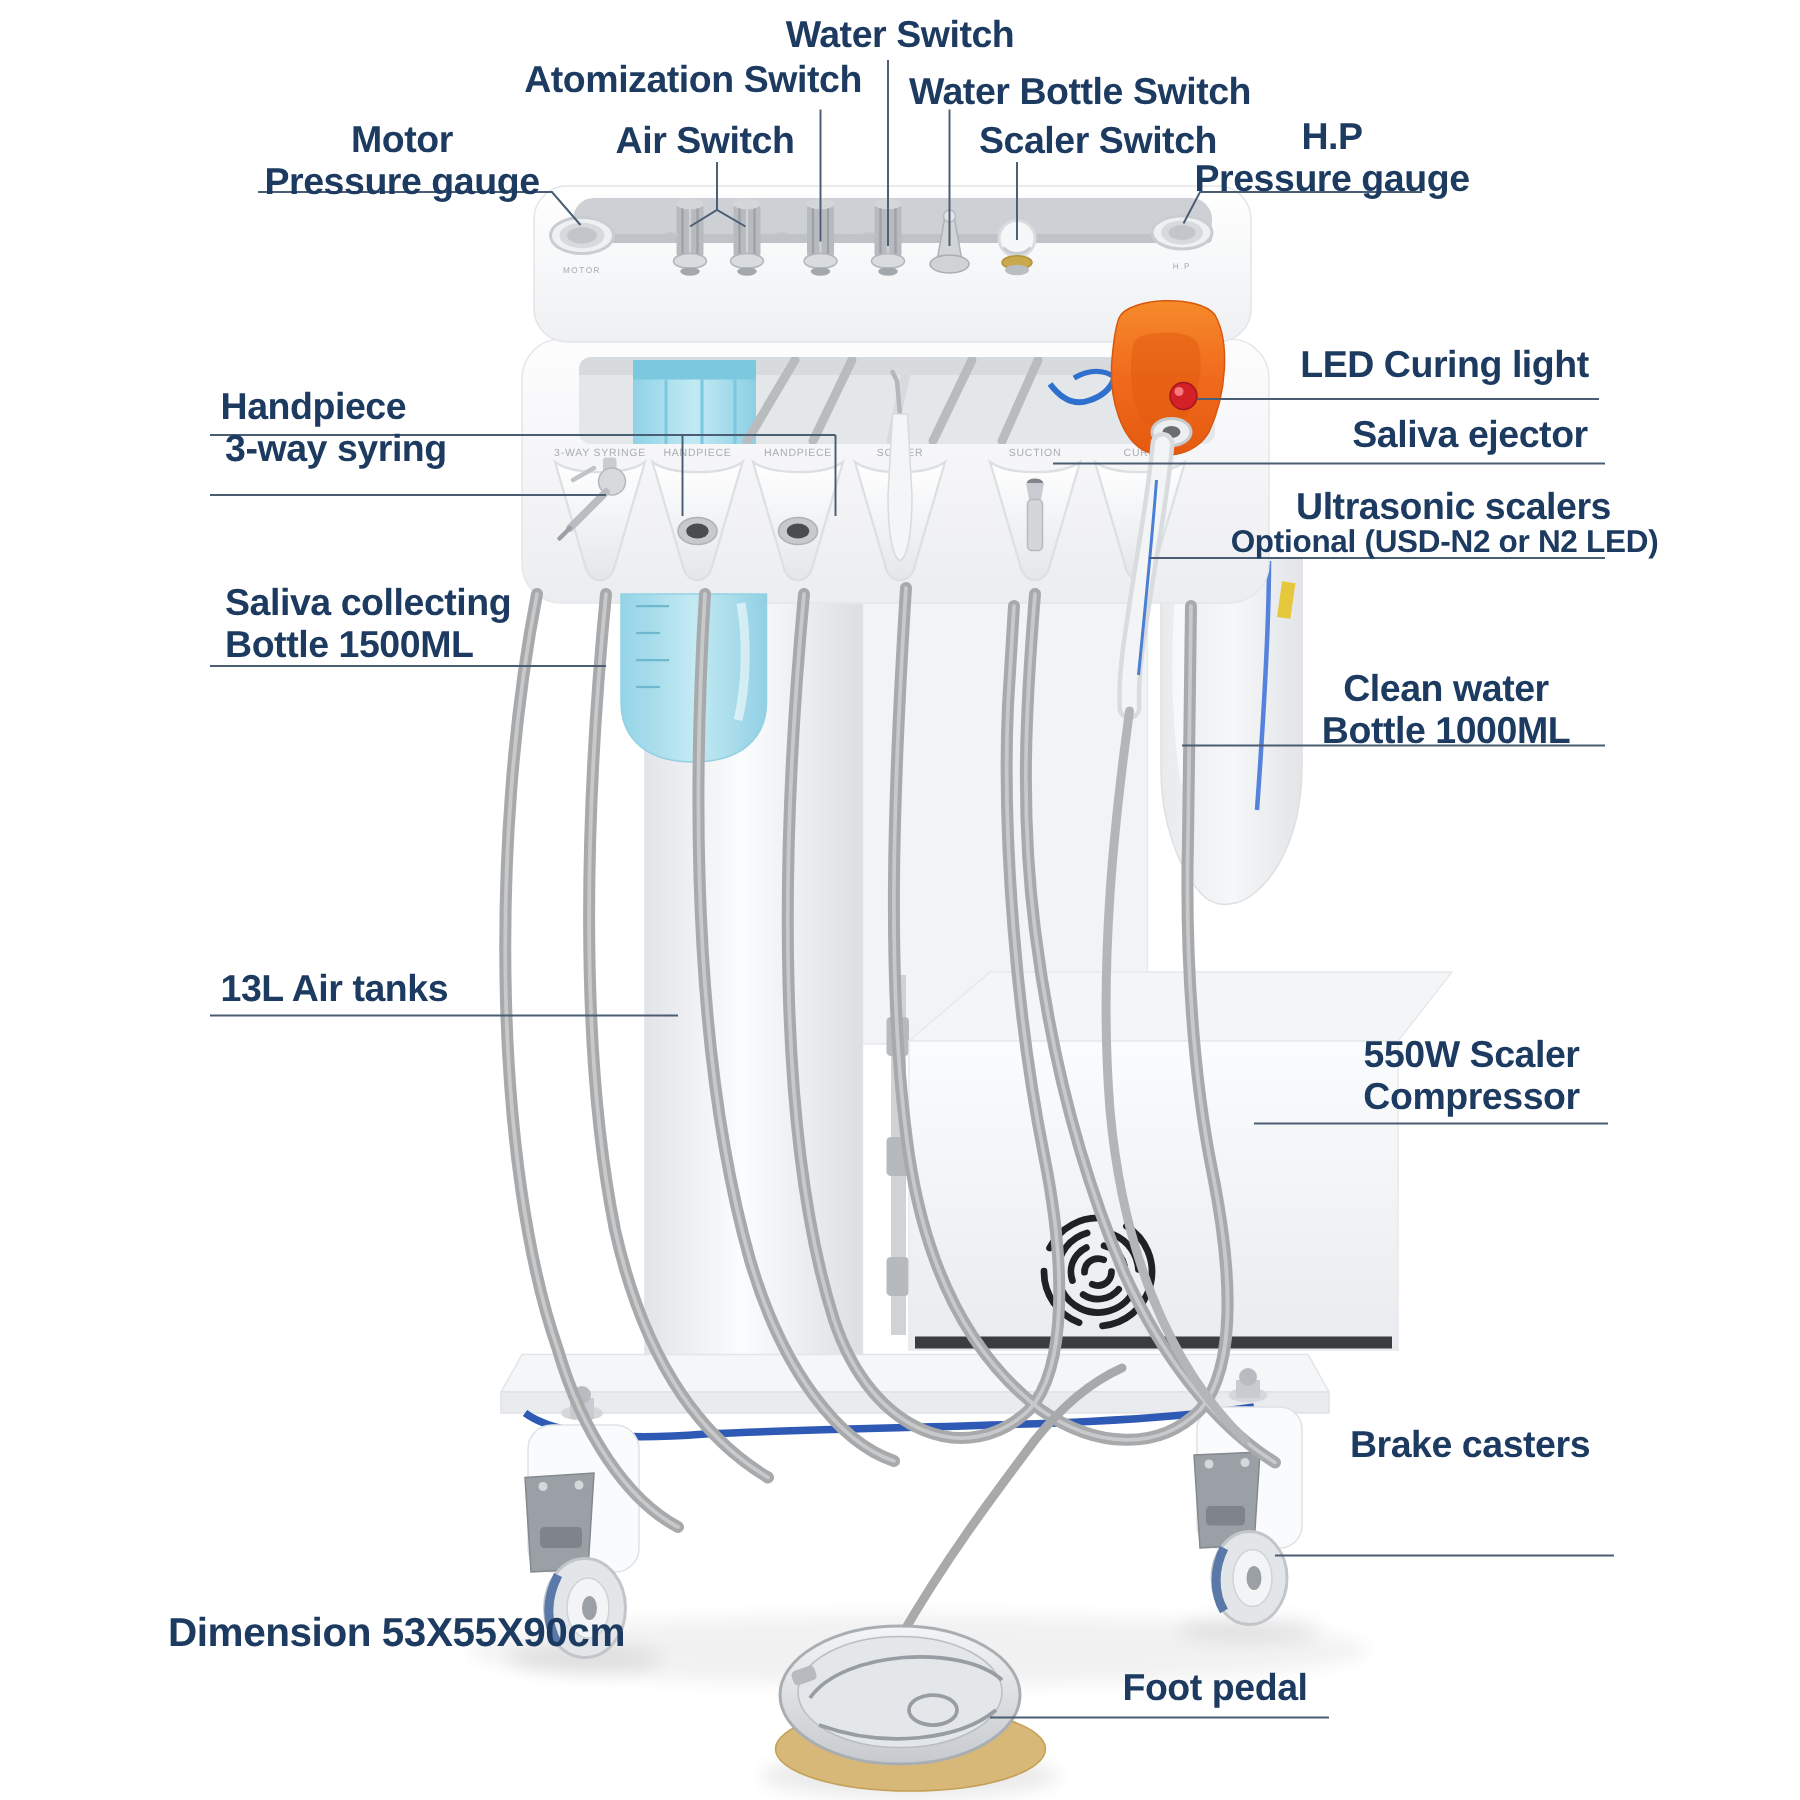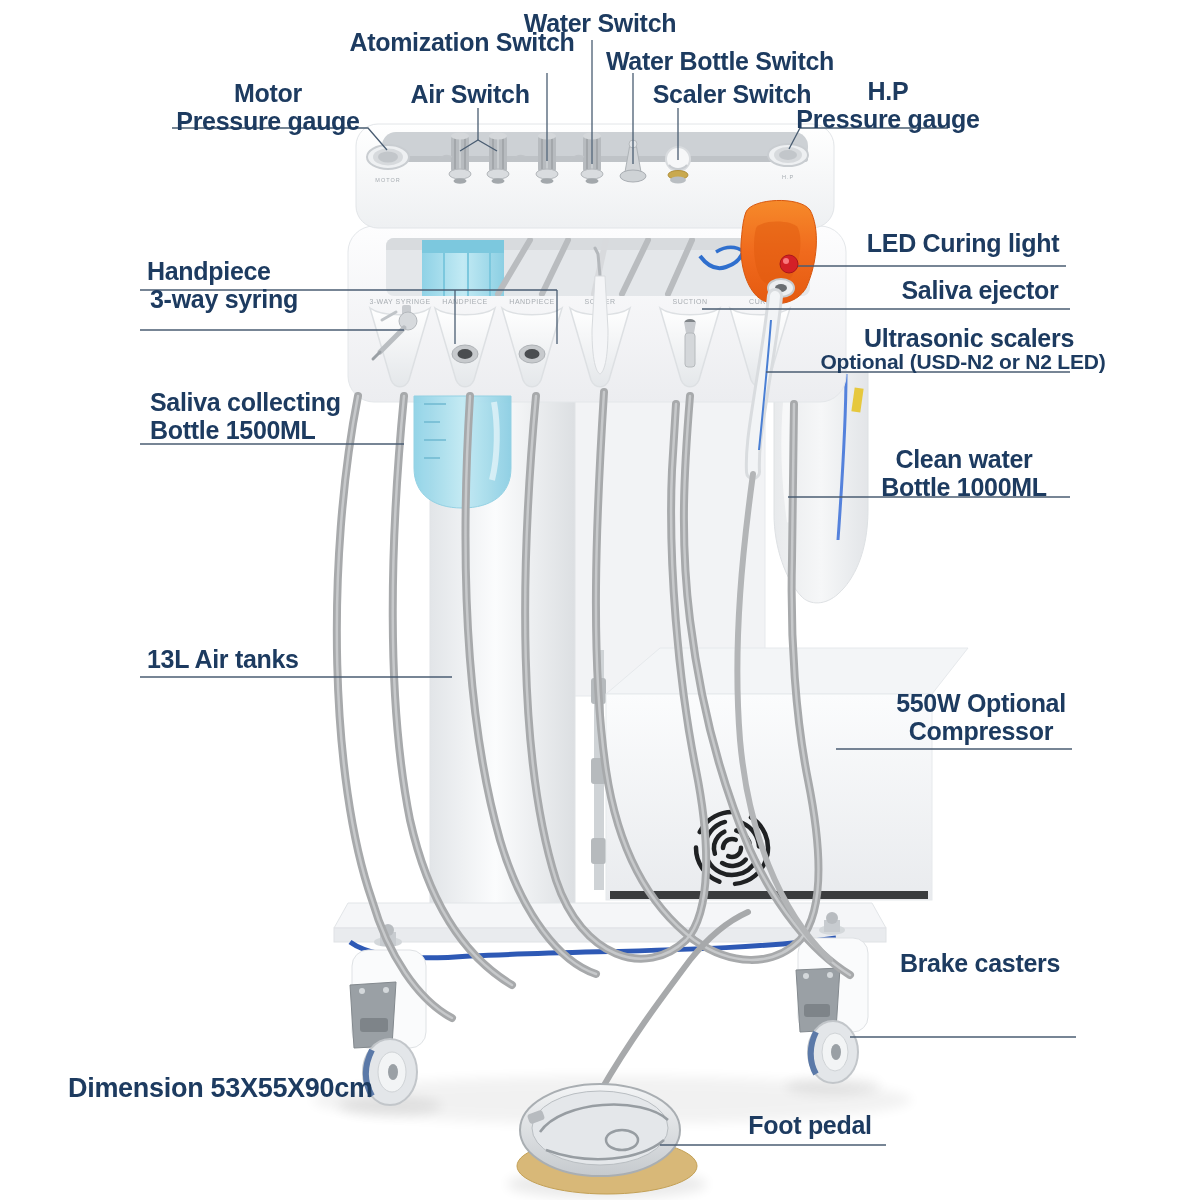--- a/index.html
+++ b/index.html
@@ -3,21 +3,21 @@
 <meta charset="utf-8">
 <style>
   html,body{margin:0;padding:0;background:#ffffff;}
   .stage{position:relative;width:1200px;height:1200px;background:#ffffff;overflow:hidden;
          font-family:"Liberation Sans","DejaVu Sans",sans-serif;}
   .stage svg{position:absolute;left:0;top:0;}
   .lbl{position:absolute;color:#1d3b60;font-weight:bold;font-size:25px;line-height:1.1;
        white-space:nowrap;letter-spacing:-0.3px;}
   .ctr{transform:translateX(-50%);text-align:center;}
   .sm{font-size:21px;letter-spacing:-0.2px;}
-  .specs{font-size:27px;line-height:1.2;}
+  .specs{font-size:27px;line-height:1.2;margin-left:44px;}
 </style>
 </head>
 <body>
 
 <div class="stage">
 
 <svg width="1200" height="1200" viewBox="0 0 1200 1200">
   <defs>
     <linearGradient id="gTray" x1="0" y1="0" x2="0" y2="1">
       <stop offset="0" stop-color="#ffffff"></stop>
@@ -351,21 +351,21 @@
     <line x1="702" y1="309" x2="1070" y2="309"></line>
     <line x1="766" y1="372" x2="1070" y2="372"></line>
     <line x1="788" y1="497" x2="1070" y2="497"></line>
     <line x1="836" y1="749" x2="1072" y2="749"></line>
     <line x1="850" y1="1037" x2="1076" y2="1037"></line>
     <line x1="660" y1="1145" x2="886" y2="1145"></line>
   </g>
 </svg>
 
 <div class="lbl ctr" style="left:600px;top:10px">Water Switch</div>
-<div class="lbl ctr" style="left:462px;top:29px">Atomization Switch</div>
+<div class="lbl ctr" style="left:462px;top:40px">Atomization Switch</div>
 <div class="lbl ctr" style="left:470px;top:81px">Air Switch</div>
 <div class="lbl ctr" style="left:268px;top:80px">
   <div>Motor</div>
   <div>Pressure gauge</div>
 </div>
 <div class="lbl ctr" style="left:720px;top:48px">Water Bottle Switch</div>
 <div class="lbl ctr" style="left:732px;top:81px">Scaler Switch</div>
 <div class="lbl ctr" style="left:888px;top:78px">
   <div>H.P</div>
   <div>Pressure gauge</div>
@@ -381,21 +381,21 @@
 
 <div class="lbl ctr" style="left:963px;top:230px">LED Curing light</div>
 <div class="lbl ctr" style="left:980px;top:277px">Saliva ejector</div>
 <div class="lbl ctr" style="left:969px;top:325px">Ultrasonic scalers</div>
 <div class="lbl ctr sm" style="left:963px;top:350px">Optional (USD-N2 or N2 LED)</div>
 <div class="lbl ctr" style="left:964px;top:446px">
   <div>Clean water</div>
   <div>Bottle 1000ML</div>
 </div>
 <div class="lbl ctr" style="left:981px;top:690px">
-  <div>550W Optional</div>
+  <div>550W Scaler</div>
   <div>Compressor</div>
 </div>
 <div class="lbl ctr" style="left:980px;top:950px">Brake casters</div>
 <div class="lbl ctr" style="left:810px;top:1112px">Foot pedal</div>
 
 <div class="lbl specs" style="left:68px;top:1072px">
   <div>Dimension 53X55X90cm</div>
 </div>
 
 </div>

